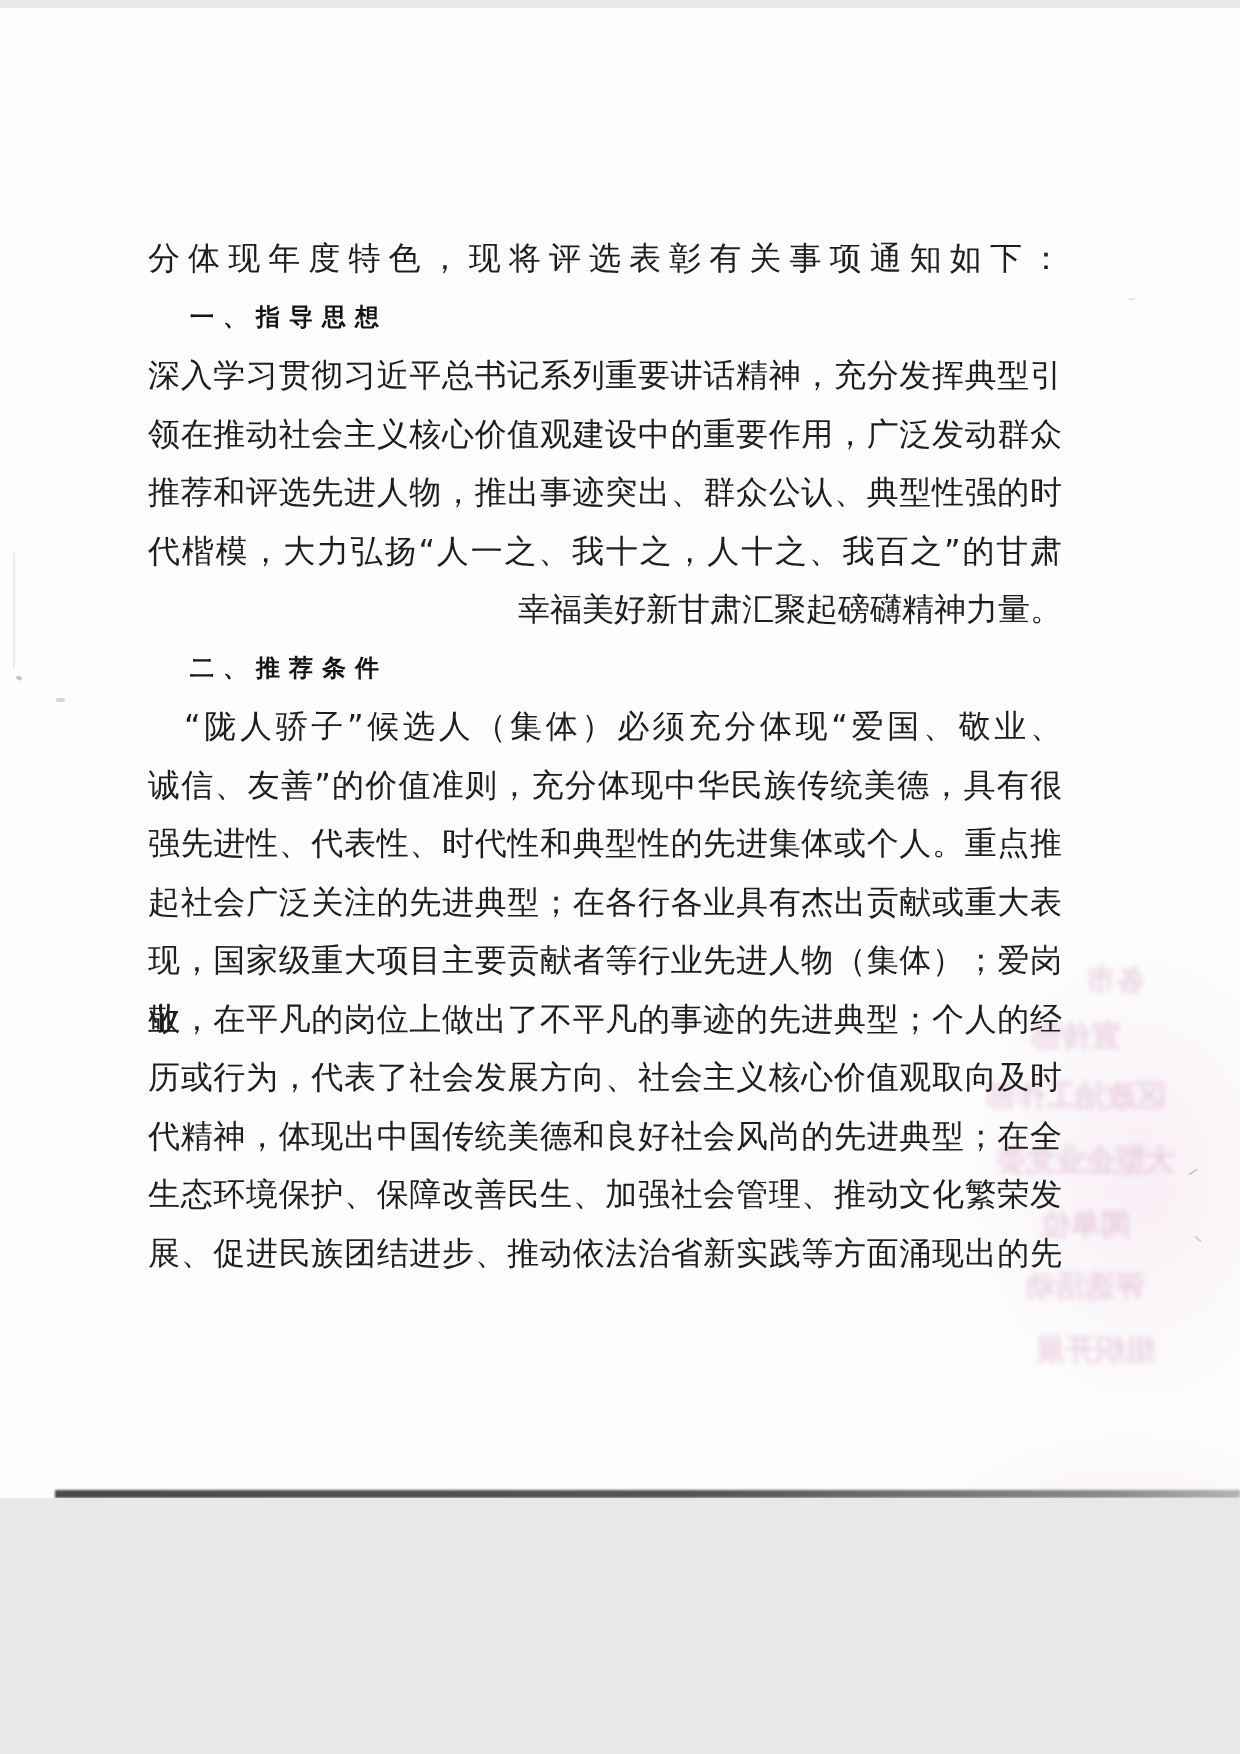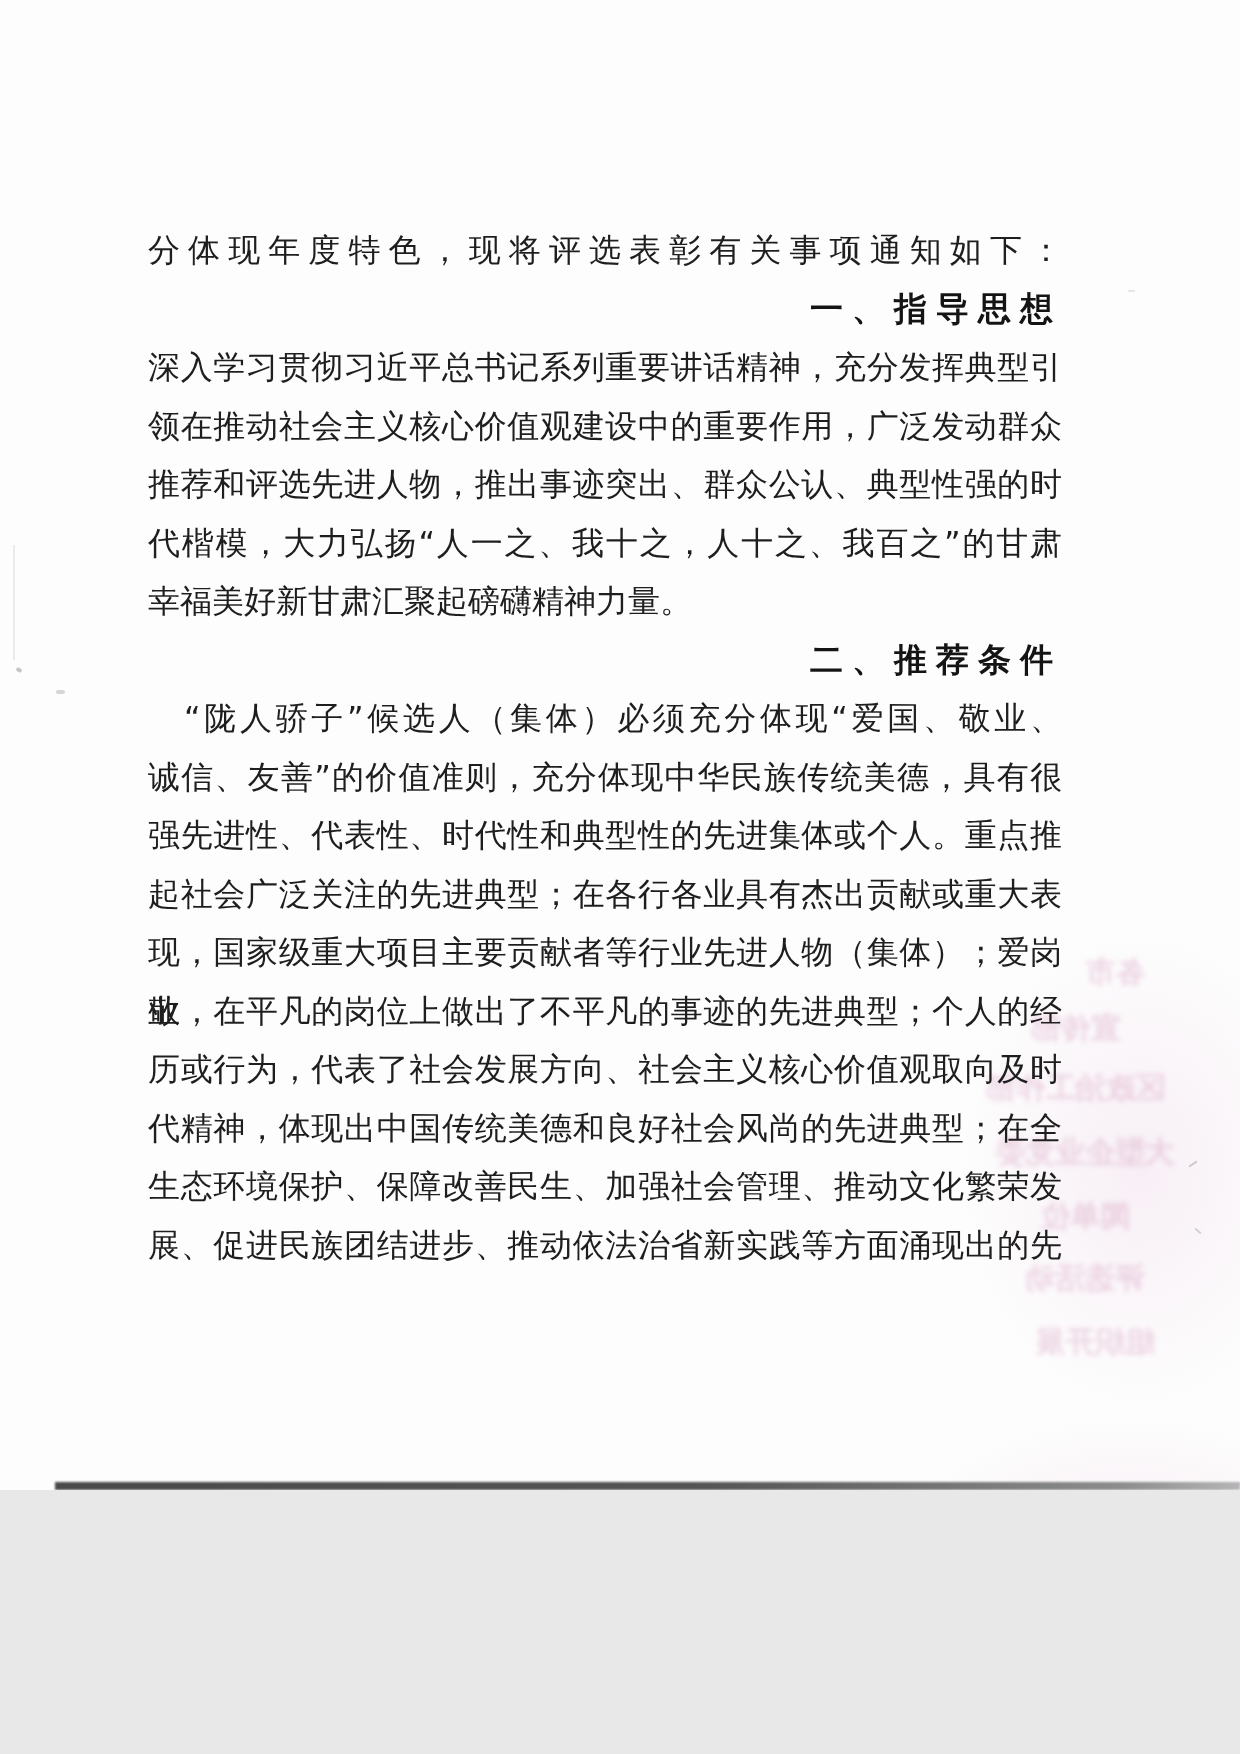--- a/index.html
+++ b/index.html
@@ -2,41 +2,40 @@
 <html><head>
 <meta charset="utf-8">
 <style>
   html,body{margin:0;padding:0;background:#e8e8e8;}
   .page{
     position:relative;
     width:1240px;height:1490px;
     background:#fdfdfd;
     overflow:hidden;
     font-family:"DejaVu Sans",sans-serif;
-    margin:0 auto;
+    margin:8px auto;
   }
   
   .content{
     position:absolute;
     left:148px;top:221px;width:914px;
     color:#1e1e1e;
     font-size:32px;
     line-height:58.5px;
   }
-  .line{height:58.5px;text-align:left;}
+  .line{height:58.5px;text-align:right;}
   .line.fill{text-align:justify;text-align-last:justify;}
   .line.indent{text-indent:36px;}
   .heading{
     height:58.5px;
     font-weight:bold;
     color:#141414;
     text-indent:42px;
     letter-spacing:9px;
-    font-size:33px;
-    text-align:right;
+    font-size:24px;
   }
   .page-number{
     position:absolute;
     top:1570px;left:0;width:1200px;
     text-align:center;
     font-size:27px;
     letter-spacing:7px;
     color:#2a2a2a;
   }
   

